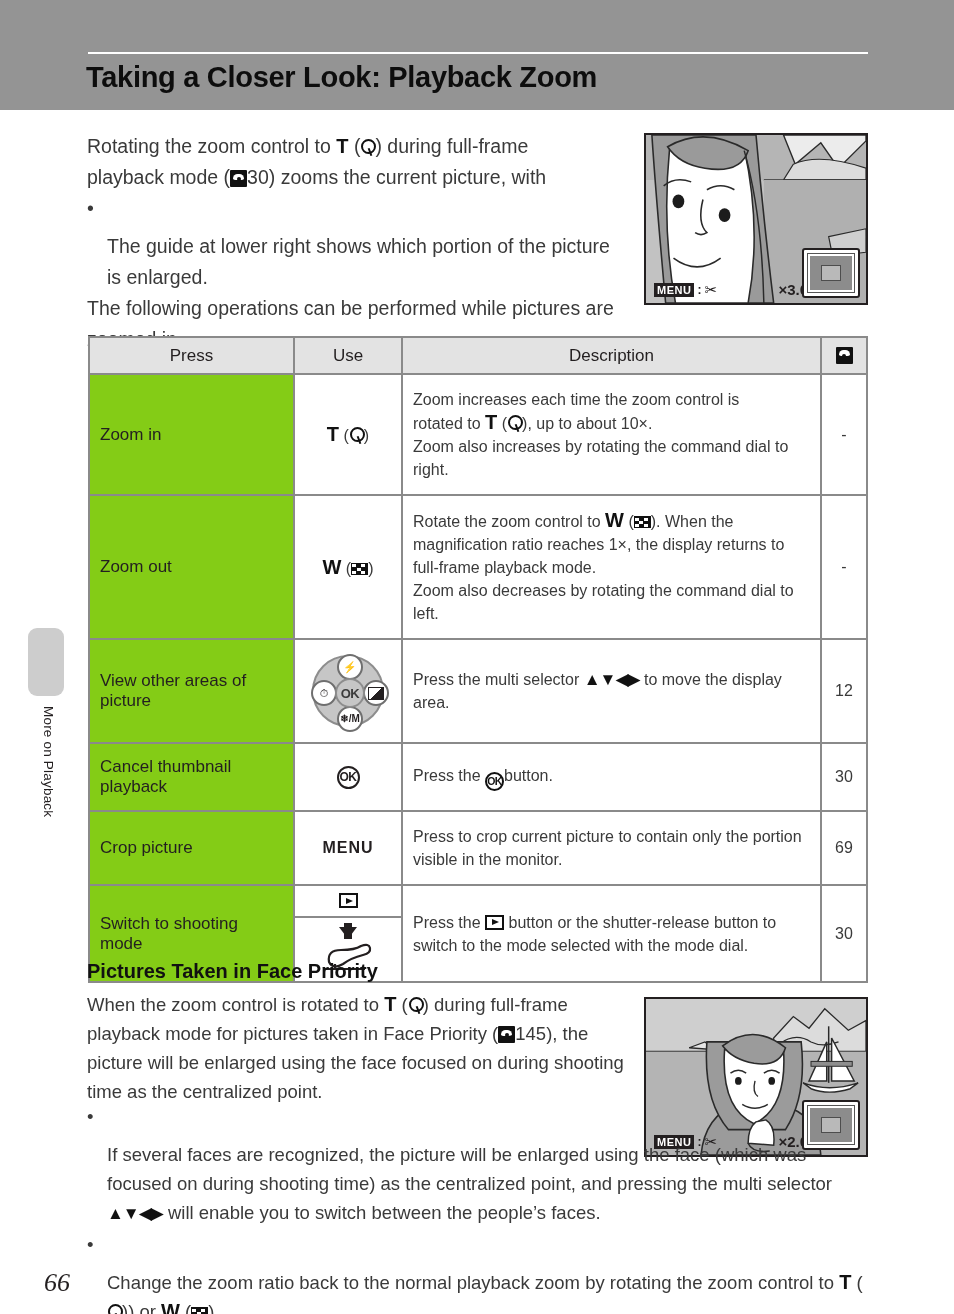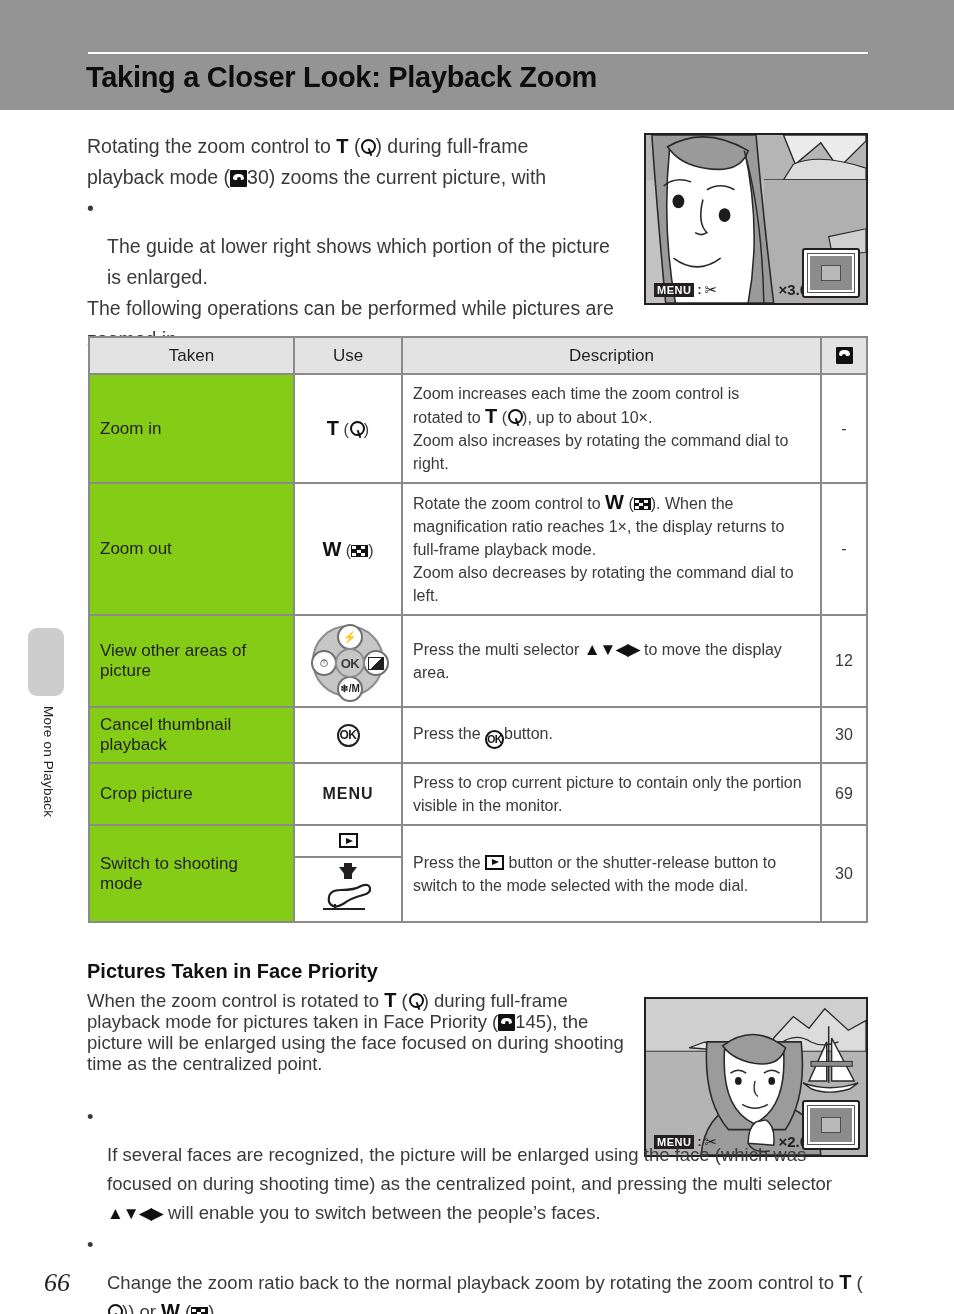--- a/index.html
+++ b/index.html
@@ -159,21 +159,21 @@
   }
 
   
   .tbl {
     position:absolute; left:88px; top:336px; width:780px;
     border-collapse:collapse;
     font-size:16px; color:#3a3a3a;
   }
   .tbl td, .tbl th {
     border:2px solid #8a8a8a;
-    padding:7px 10px;
+    padding:13px 10px;
     vertical-align:middle;
     font-weight:normal;
   }
   .tbl thead th {
     background:#e3e3e3; text-align:center; font-size:17px;
     color:#231f20; padding:6px 4px;
   }
   .col-option { width:205px; background:#84cc16; font-size:17px; color:#231f20; }
   .col-use    { width:108px; text-align:center; background:#ffffff; }
   .col-desc   { background:#ffffff; line-height:23px;margin-left:28px; }
@@ -233,21 +233,21 @@
   }
   .shutter-ico { display:block; margin:3px auto 0; }
 
   
   .sub-head {
     position:absolute; left:87px; top:960px;
     font-size:20px; font-weight:bold; color:#111;
   }
   .lower-text {
     position:absolute; left:87px; top:990px; width:545px;
-    font-size:18.5px; line-height:21px; color:#3a3a3a;
+    font-size:18.5px; line-height:29px; color:#3a3a3a;
   }
   .lower-bullets {
     position:absolute; left:87px; top:1102px; width:782px;
     font-size:18.5px; line-height:29px; color:#3a3a3a;
   }
   .lower-bullets .bullet-row { margin-bottom:2px; }
 
   .page-num {
     position:absolute; left:44px; top:1228px;
     font-size:26px; font-style:italic; color:#231f20;
@@ -307,21 +307,21 @@
   <div class="guide-box">
     <div class="guide-inner">
       <div class="guide-cell"></div>
     </div>
   </div>
 </div>
 
 <table class="tbl">
   <thead>
     <tr>
-      <th class="col-option">Taken</th>
+      <th class="col-option">Press</th>
       <th class="col-use">Use</th>
       <th class="col-desc">Description</th>
       <th class="col-ref">
         <span class="ref-icon"></span>
       </th>
     </tr>
   </thead>
   <tbody>
 
     <tr>

